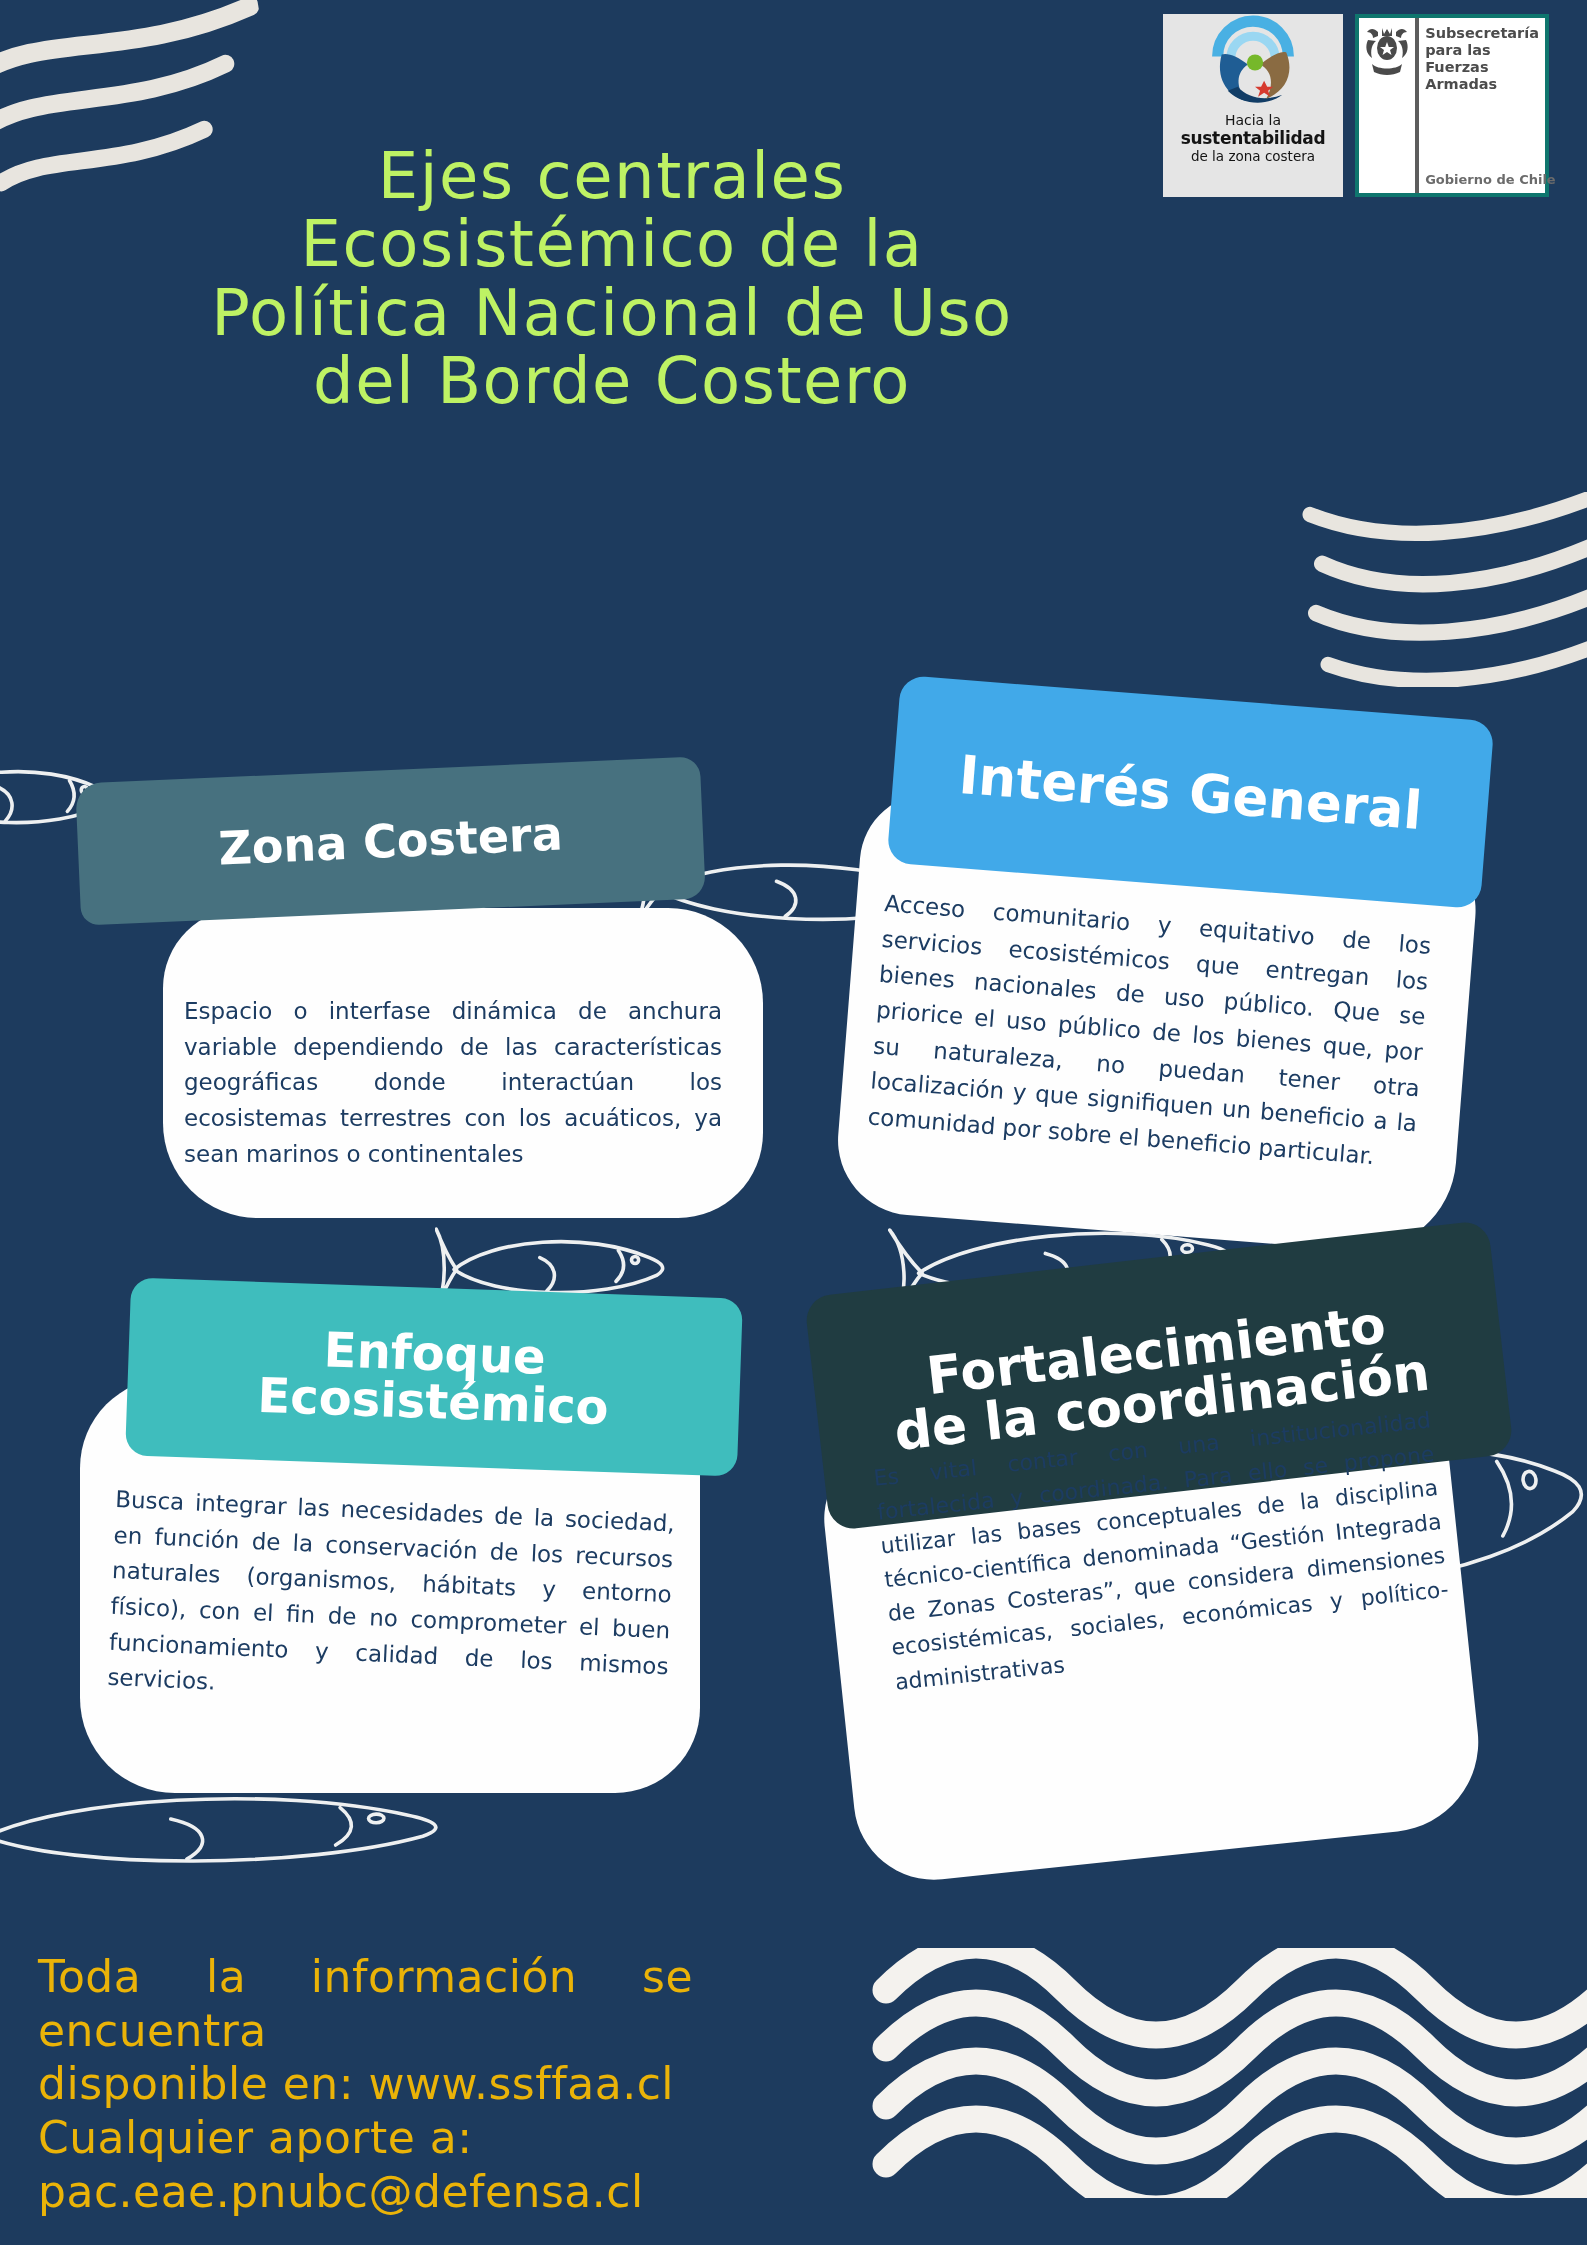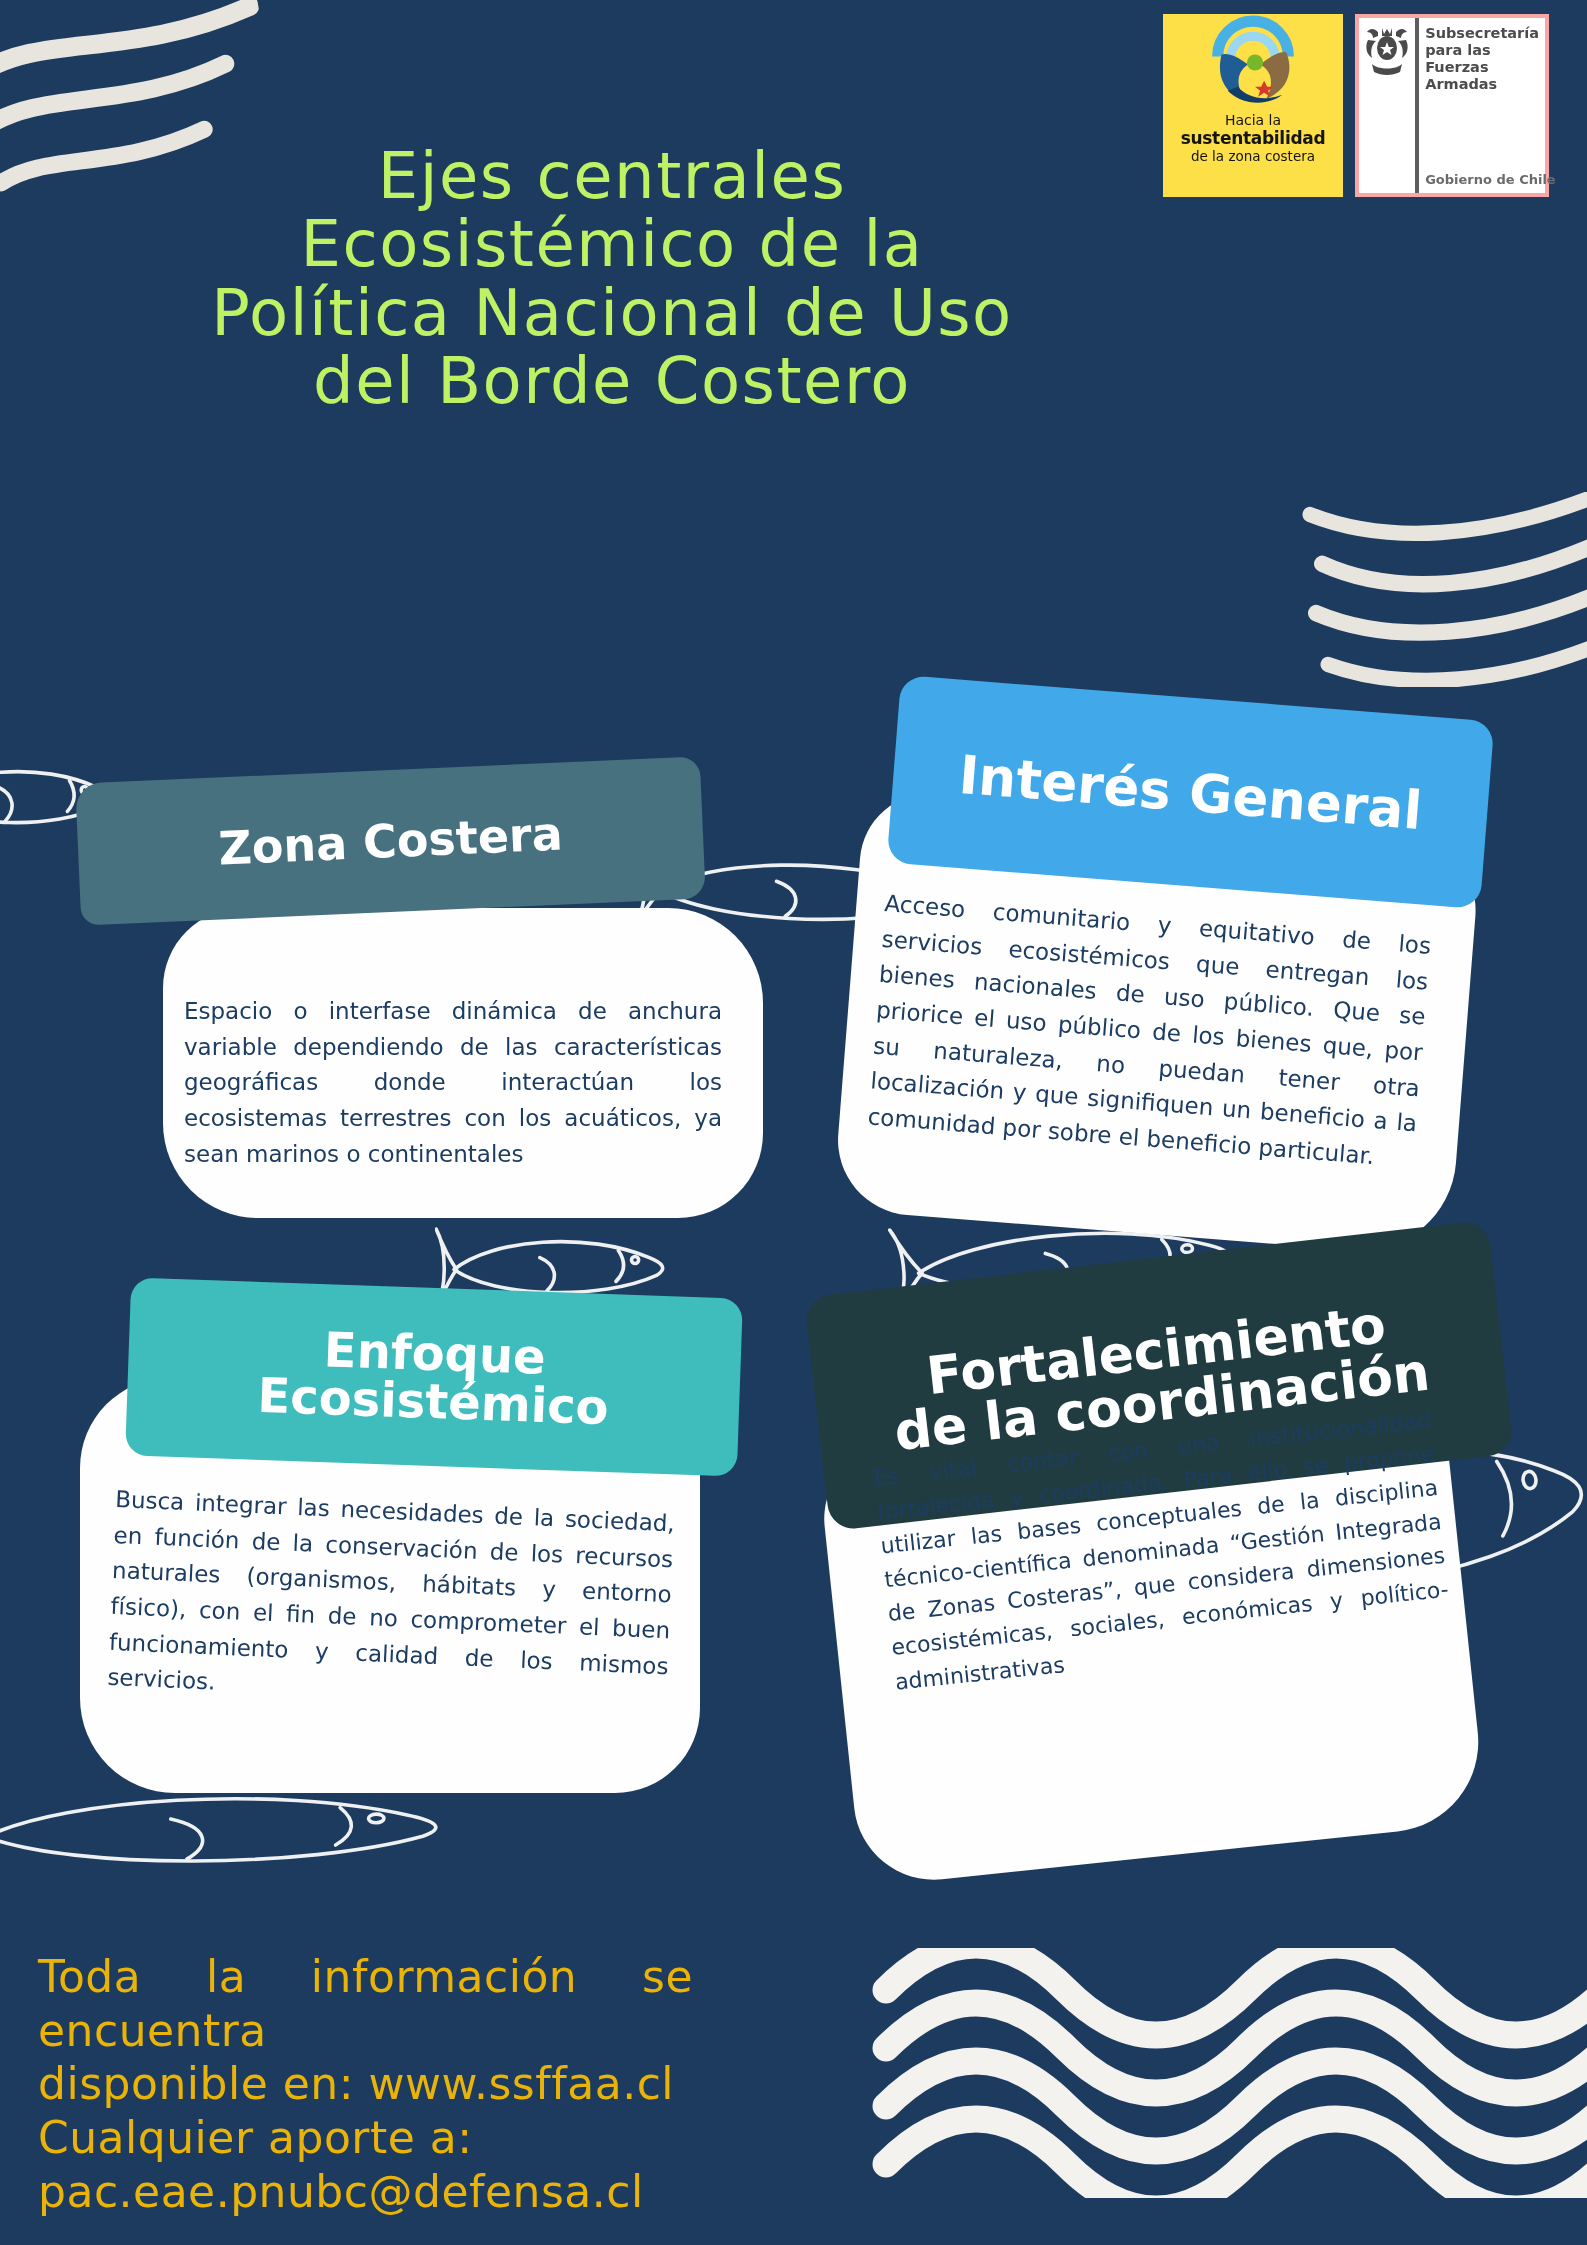--- a/index.html
+++ b/index.html
@@ -16,29 +16,29 @@
   }
   .wave path{fill:none;stroke:#e8e5df;stroke-linecap:round;}
   .wave-bottom path{stroke:#f4f2ee;}
   
   .title{
     position:absolute;left:112px;top:142px;width:1000px;text-align:center;
     color:#bef264;font-size:64px;line-height:1.07;letter-spacing:1.5px;font-weight:400;
   }
   
   .logo-sust{
-    position:absolute;left:1163px;top:14px;width:180px;height:183px;background:#fde047;
+    position:absolute;left:1163px;top:14px;width:180px;height:183px;background:#e5e5e5;
     display:flex;flex-direction:column;align-items:center;text-align:center;color:#141414;
   }
   .logo-sust .l1{font-size:14px;margin-top:2px;}
   .logo-sust .l2{font-size:17px;font-weight:700;letter-spacing:-0.3px;}
   .logo-sust .l3{font-size:13.5px;}
   .logo-gov{
     position:absolute;left:1355px;top:14px;width:194px;height:183px;background:#ffffff;
-    border:4px solid #fca5a5;box-sizing:border-box;display:flex;
+    border:4px solid #0f766e;box-sizing:border-box;display:flex;
   }
   .logo-gov .crest-col{width:66px;border-right:4px solid #5d5d5d;display:flex;justify-content:center;padding-top:8px;}
   .logo-gov .txt-col{flex:1;position:relative;padding:7px 6px;}
   .logo-gov .agency{font-size:14.5px;line-height:1.18;color:#4c4c4c;font-weight:600;}
   .logo-gov .country{position:absolute;left:6px;bottom:6px;font-size:13px;font-weight:700;color:#6b6b6b;white-space:nowrap;}
   
   .card{position:absolute;background:#fefefe;z-index:2;}
   .banner{
     position:absolute;z-index:3;display:flex;flex-direction:column;align-items:center;justify-content:center;
     color:#ffffff;font-weight:700;text-align:center;line-height:1.0;

